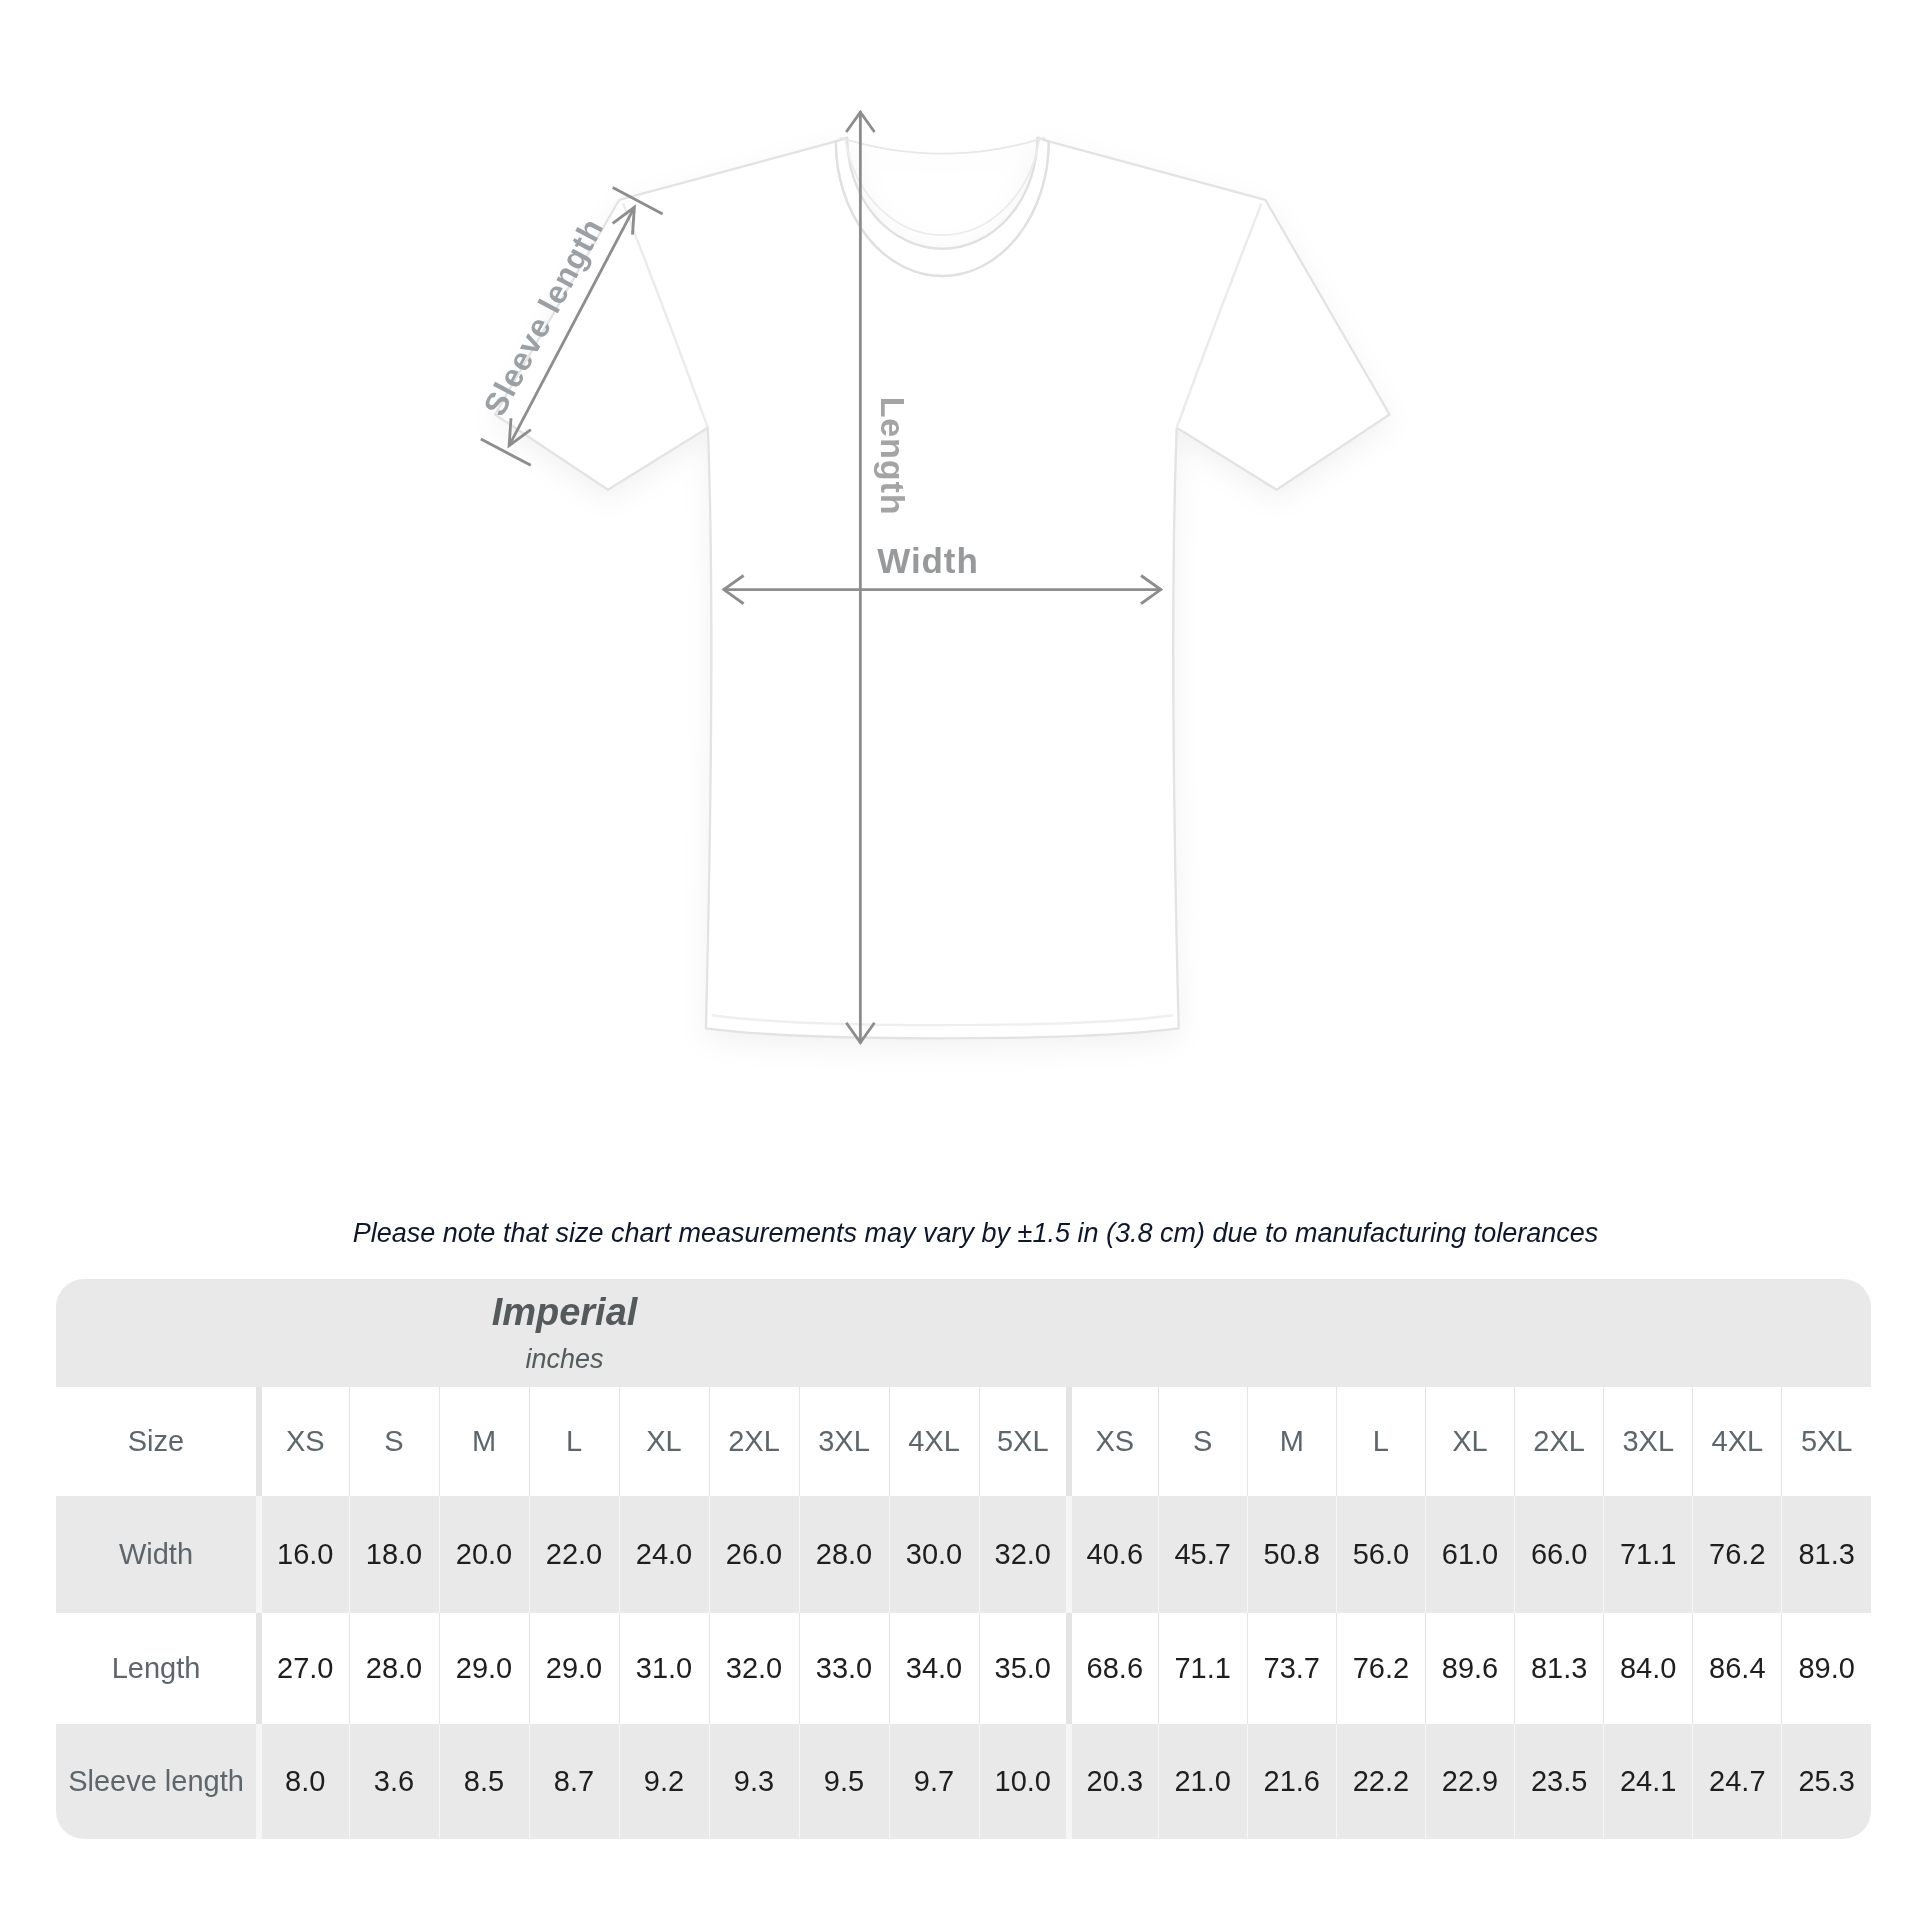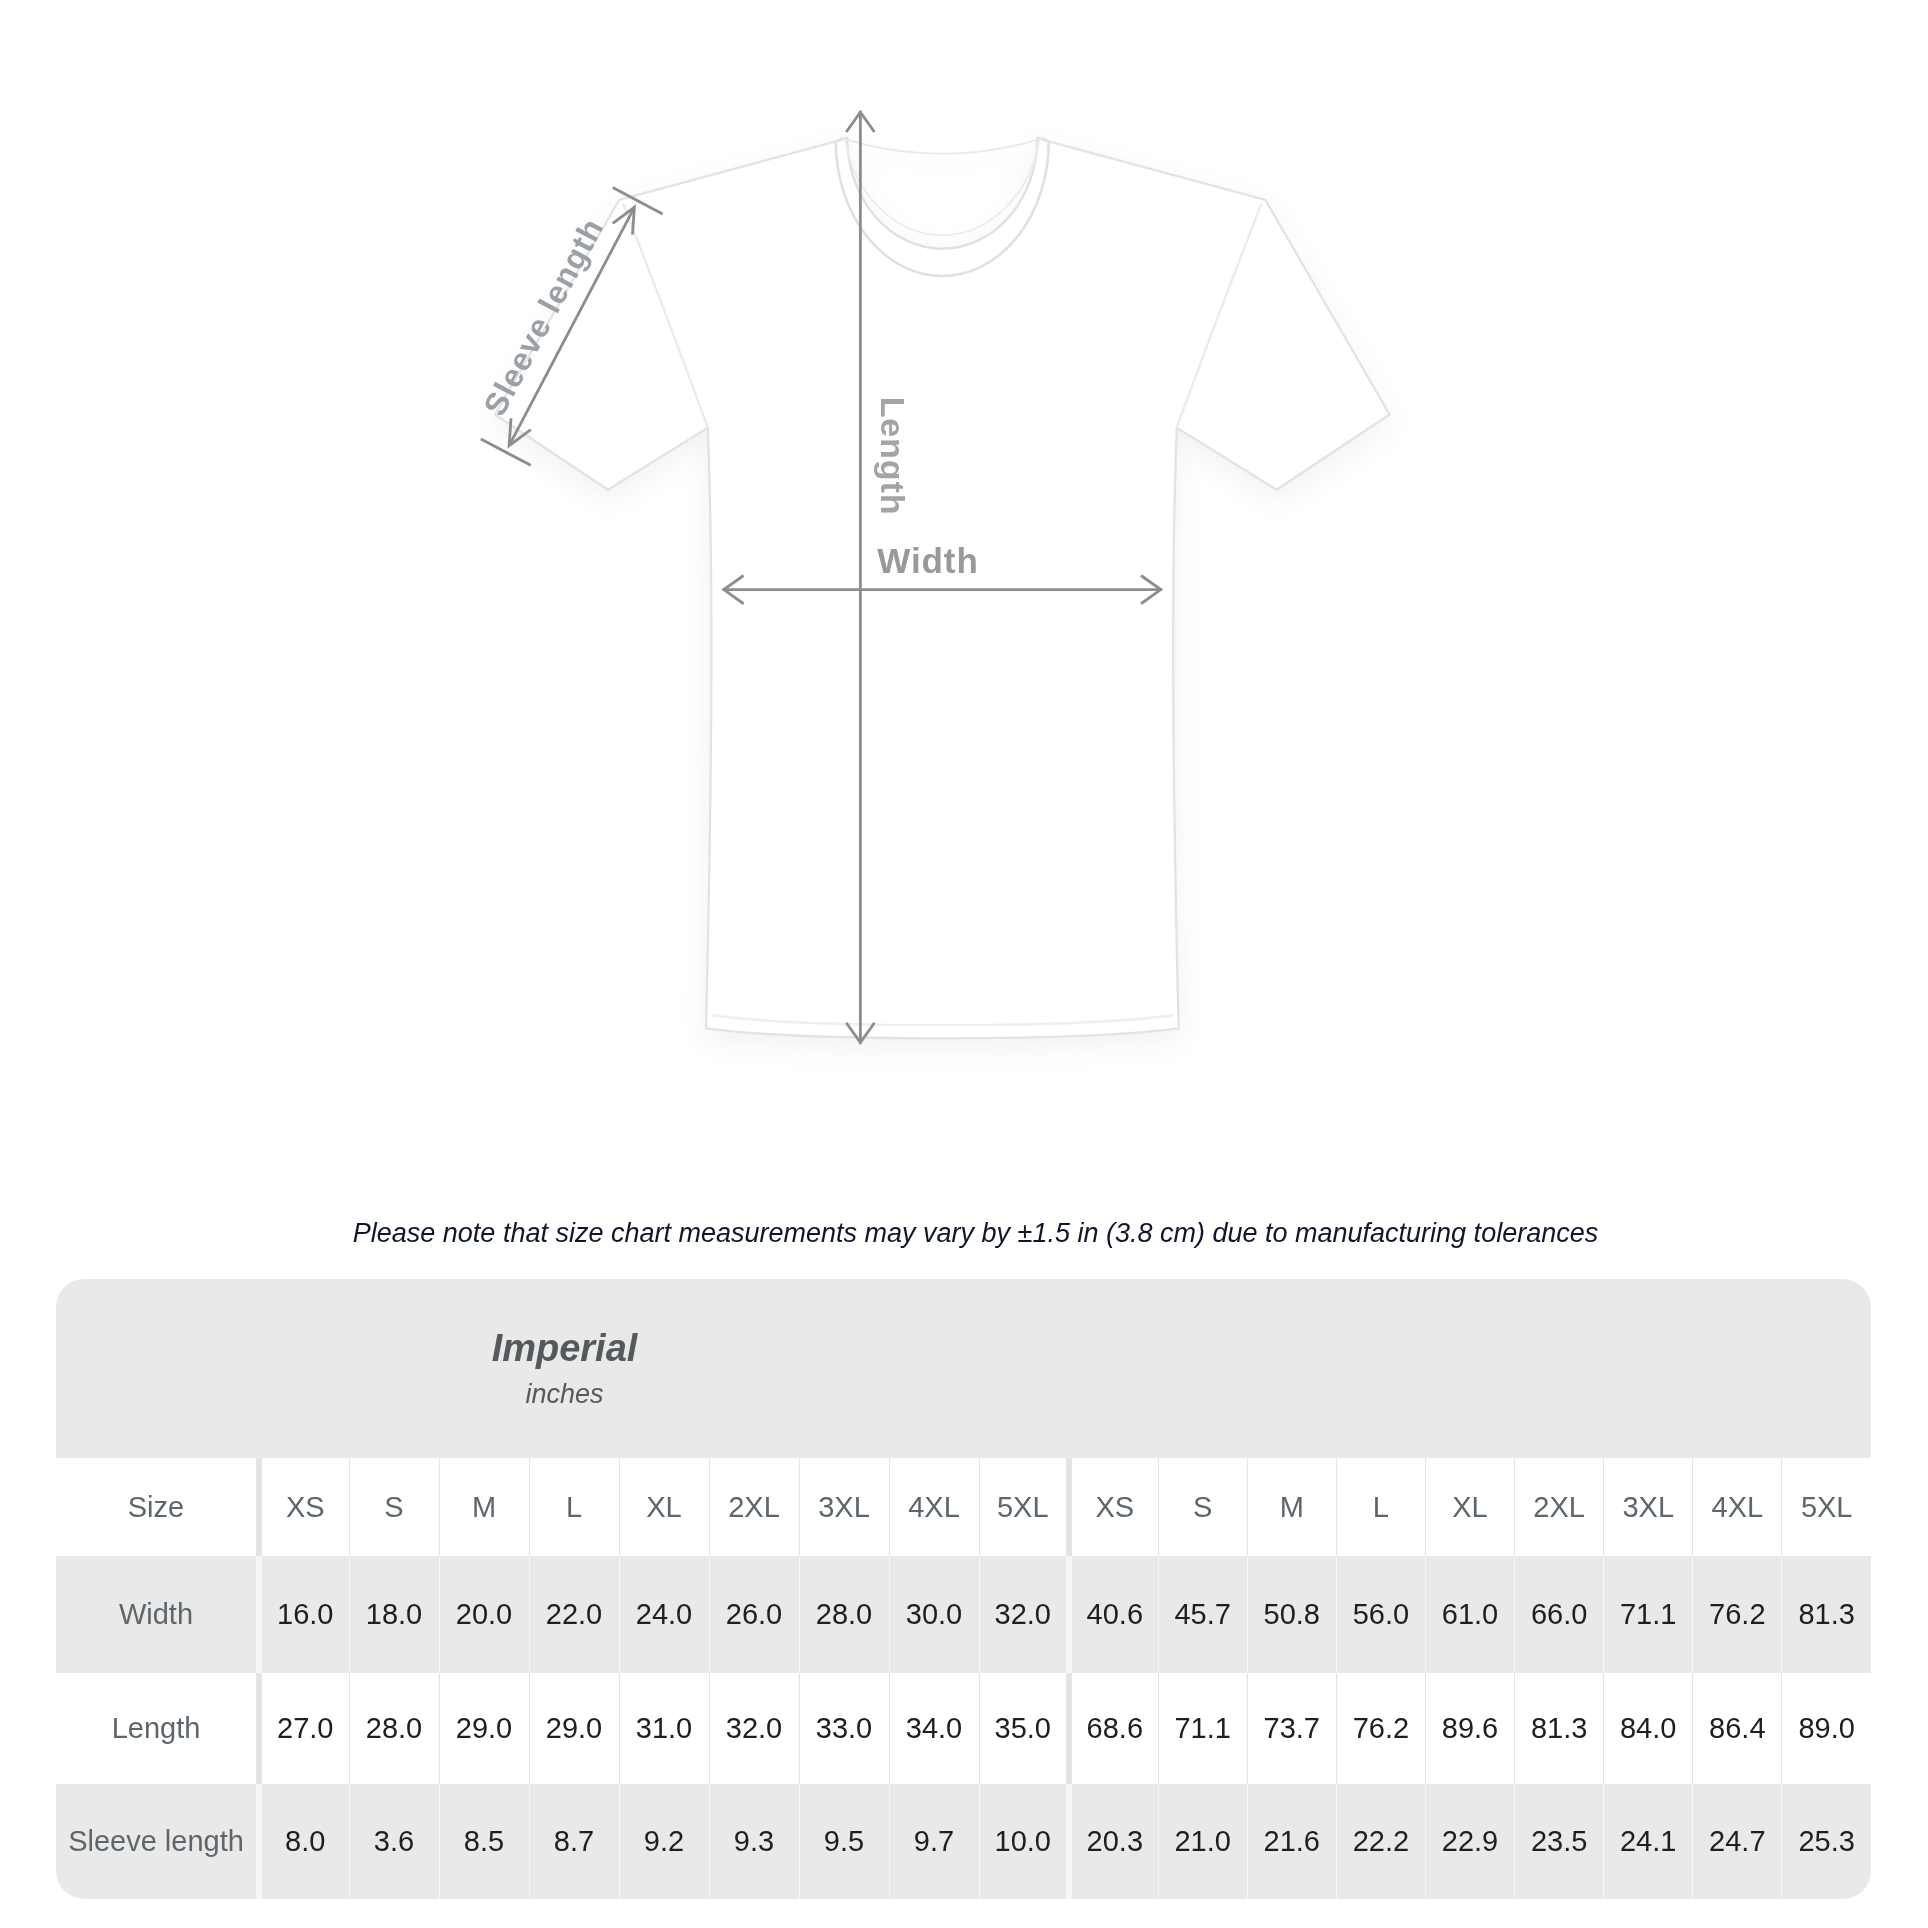--- a/index.html
+++ b/index.html
@@ -17,30 +17,30 @@
 
   
   .chart-title{position:absolute;left:0;right:0;top:1151px;text-align:center;
                font-size:44px;font-weight:bold;color:#2e2e2e;}
   .chart-note{position:absolute;left:0;right:16px;top:1218px;text-align:center;
               font-size:27px;font-style:italic;color:#0f172a;padding-left:39px;}
 
   
   .tablewrap{position:absolute;left:56px;top:1279px;width:1815px;border-radius:28px;
              overflow:hidden;background:#ffffff;}
-  .units-band{display:flex;height:179px;background:#e9e9e9;}
+  .units-band{display:flex;height:108px;background:#e9e9e9;}
   .units-half{display:flex;flex-direction:column;align-items:center;justify-content:center;gap:9.4px;}
   .units-half.imperial{width:1017px;}
   .units-half.metric{width:798px;}
   .units-name{font-size:38px;font-weight:bold;font-style:italic;color:#54595c;}
   .units-sub{font-size:27px;font-style:italic;color:#555a5d;}
 
   table.size-table{width:100%;border-collapse:collapse;table-layout:fixed;}
   .size-table td,.size-table th{text-align:center;vertical-align:middle;padding:0;font-weight:normal;}
-  tr.row-sizes{height:98px;background:#ffffff;}
+  tr.row-sizes{height:109px;background:#ffffff;}
   tr.row-width{height:117px;background:#e9e9e9;}
   tr.row-length{height:111px;background:#ffffff;}
   tr.row-sleeve{height:115px;background:#e9e9e9;}
 
   .rowlab{font-size:29px;font-weight:bold;color:#5d666b;}
   .sz{font-size:29px;font-weight:bold;color:#5d666b;}
   .val{font-size:29px;color:#1e1e1e;}
 
   tr.row-sizes  td{border-left:1.9px solid #e4e4e4;}
   tr.row-length td{border-left:1.9px solid #e4e4e4;}

